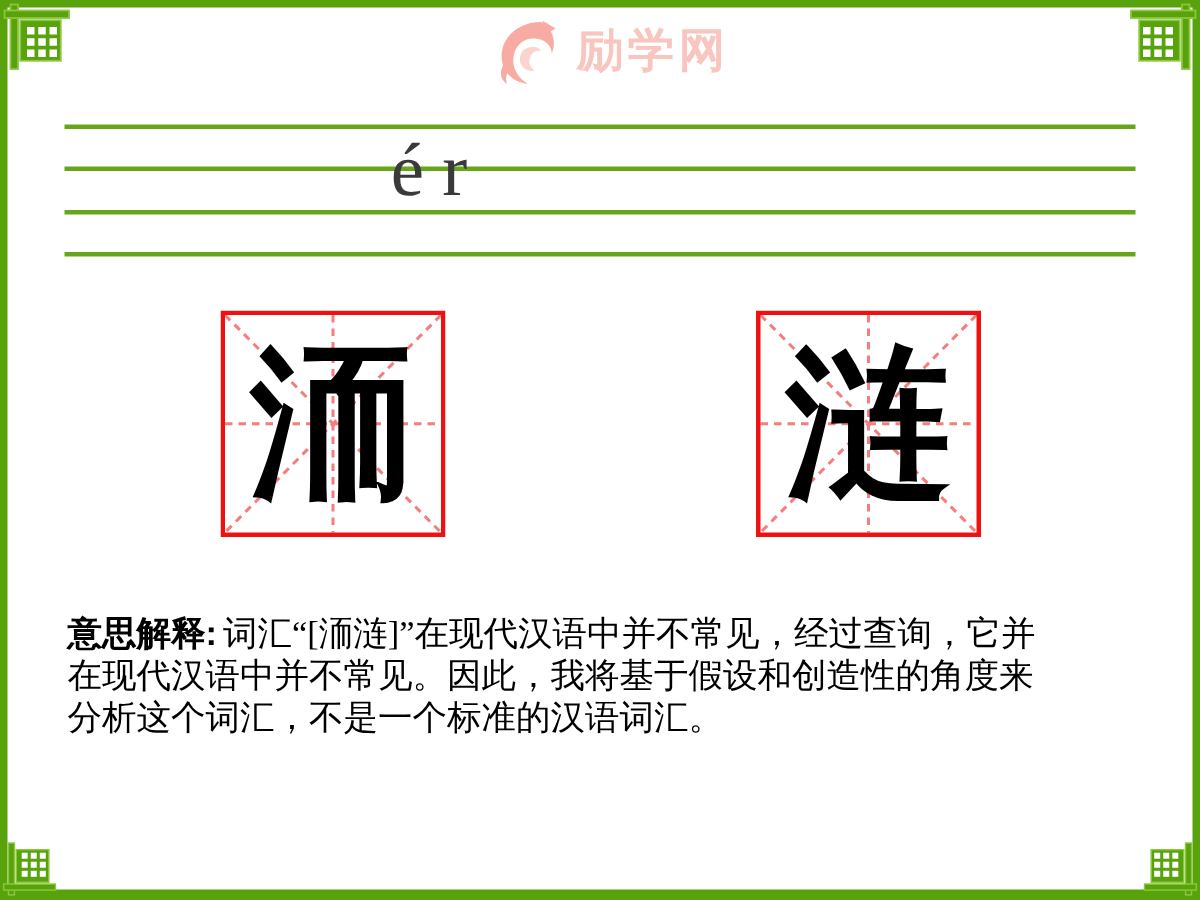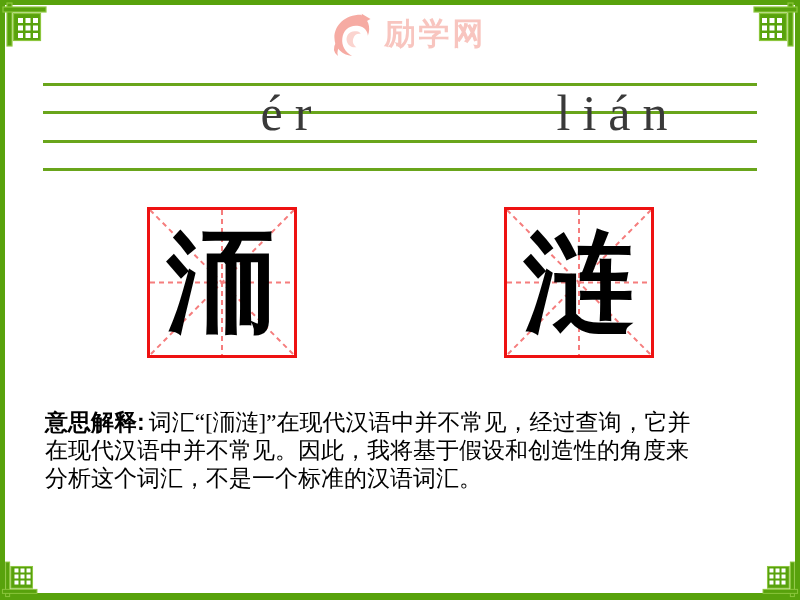--- a/index.html
+++ b/index.html
@@ -104,21 +104,20 @@
     </svg>
     <span class="logo-text">励学网</span>
   </div>
 
   <div class="pinyin-grid">
     <div class="pline pl1"></div>
     <div class="pline pl2"></div>
     <div class="pline pl3"></div>
     <div class="pline pl4"></div>
     <span class="pword pw1">ér</span>
-    <span class="pword pw2">lián</span>
   </div>
 
   <div class="charbox cb1">
     <svg viewBox="0 0 150 151" preserveAspectRatio="none">
       <g stroke="#f57d7d" stroke-width="2" stroke-dasharray="5 4">
         <line x1="3" y1="3" x2="147" y2="148"></line>
         <line x1="147" y1="3" x2="3" y2="148"></line>
         <line x1="75" y1="3" x2="75" y2="148"></line>
         <line x1="3" y1="75.5" x2="147" y2="75.5"></line>
       </g>

